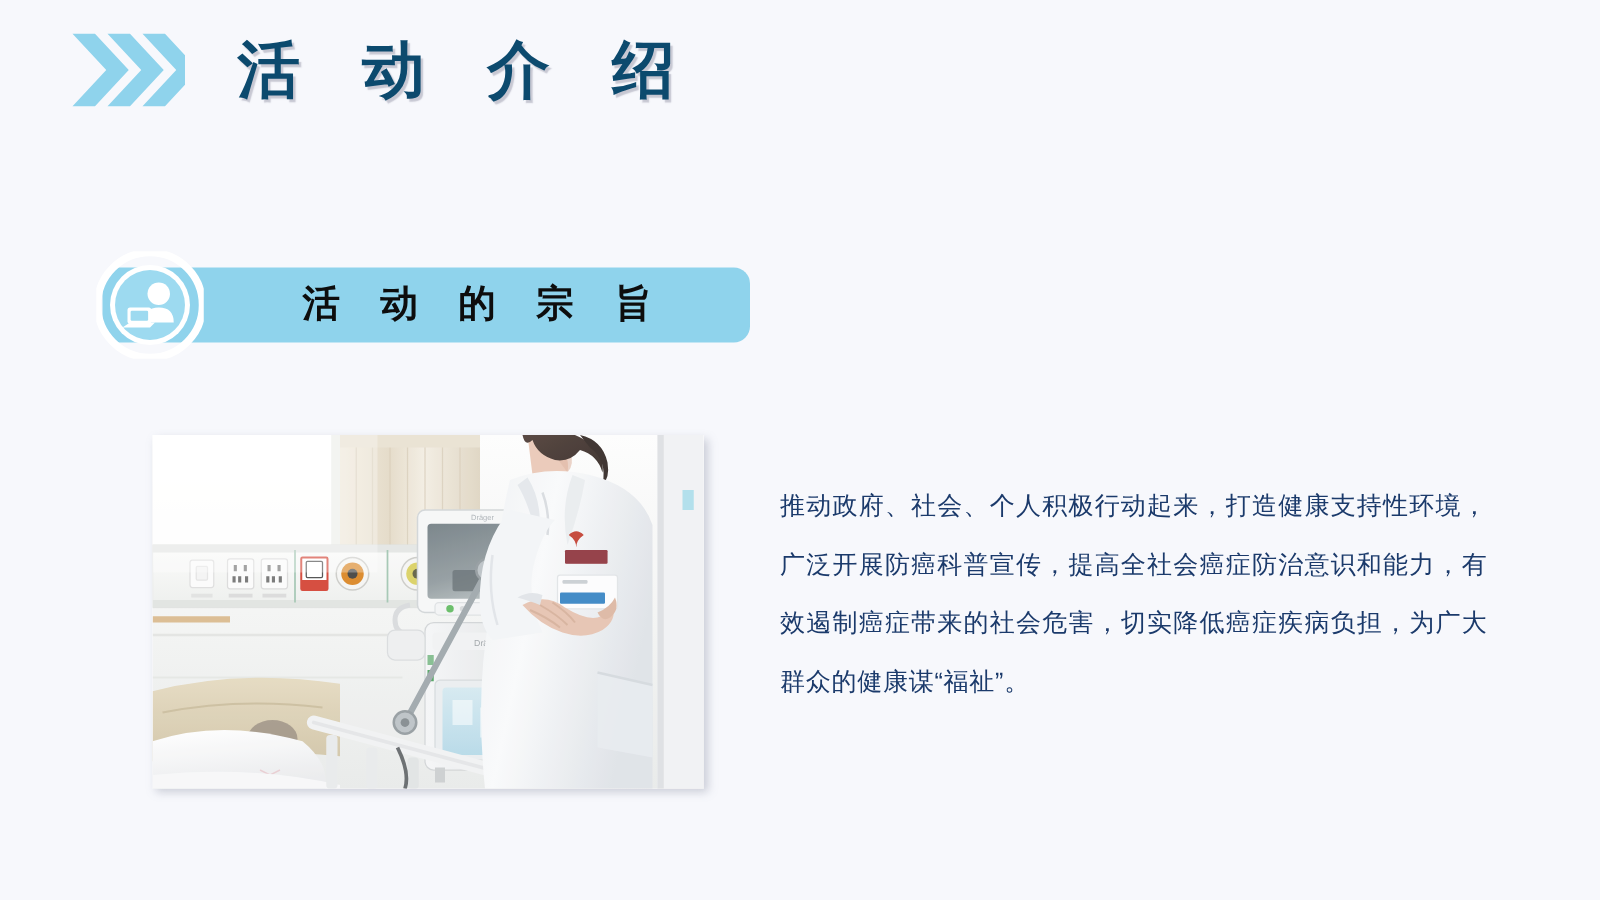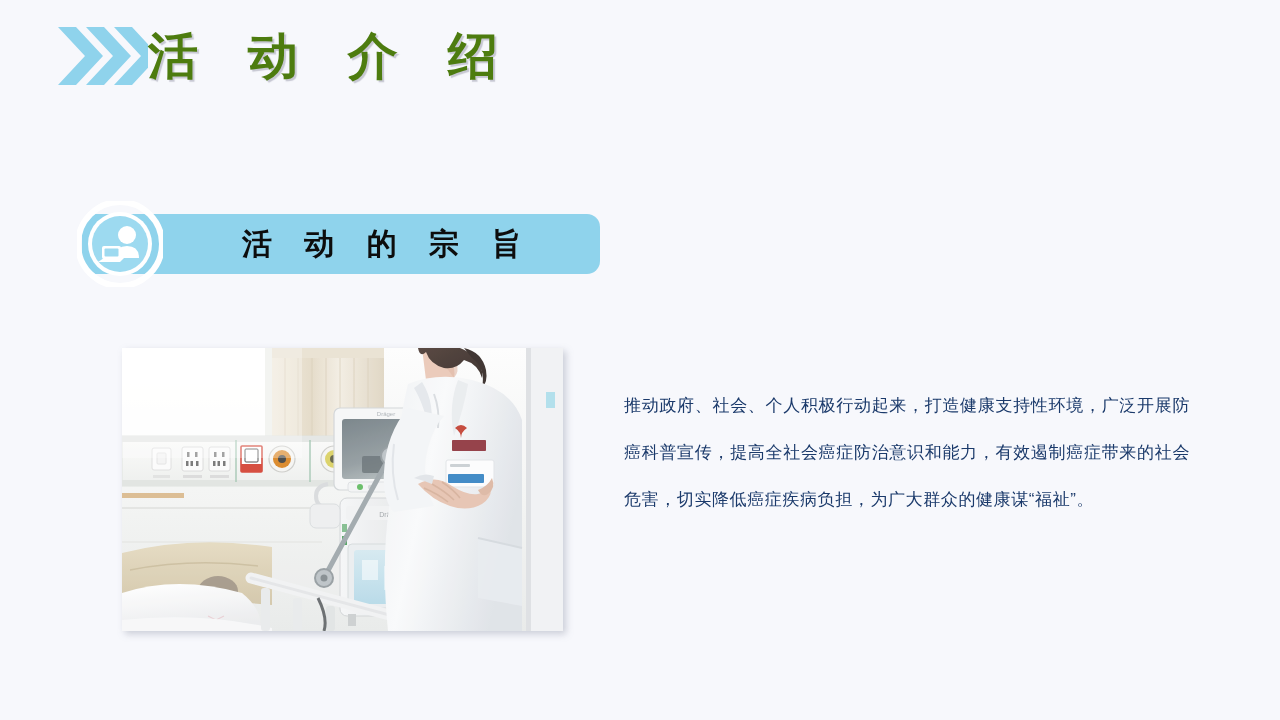--- a/index.html
+++ b/index.html
@@ -28,23 +28,24 @@
     display: flex;
     align-items: center;
   }
   .chevrons {
     display: block;
     width: 92px;
     height: 60px;
     flex: 0 0 auto;
   }
   .page-title {
+    margin-left: 42px;
     font-size: 50px;
     font-weight: bold;
-    color: #4d7c0f;
+    color: #0c4a6e;
     letter-spacing: 18px;
     line-height: 1;
     white-space: nowrap;
     text-shadow: 2px 2px 1px rgba(140,140,160,0.45);
   }
 
   
   .section-badge {
     position: absolute;
     left: 82px;
@@ -92,21 +93,21 @@
     width: 441px;
     height: 283px;
   }
 
   
   .body-copy {
     position: absolute;
     left: 624px;
     top: 382px;
     width: 566px;
-    font-size: 17px;
+    font-size: 20px;
     line-height: 47px;
     color: #1b3a6b;
     letter-spacing: 0.6px;
     text-align: justify;
     text-justify: inter-character;
   }
 </style>
 </head>
 <body>
 

